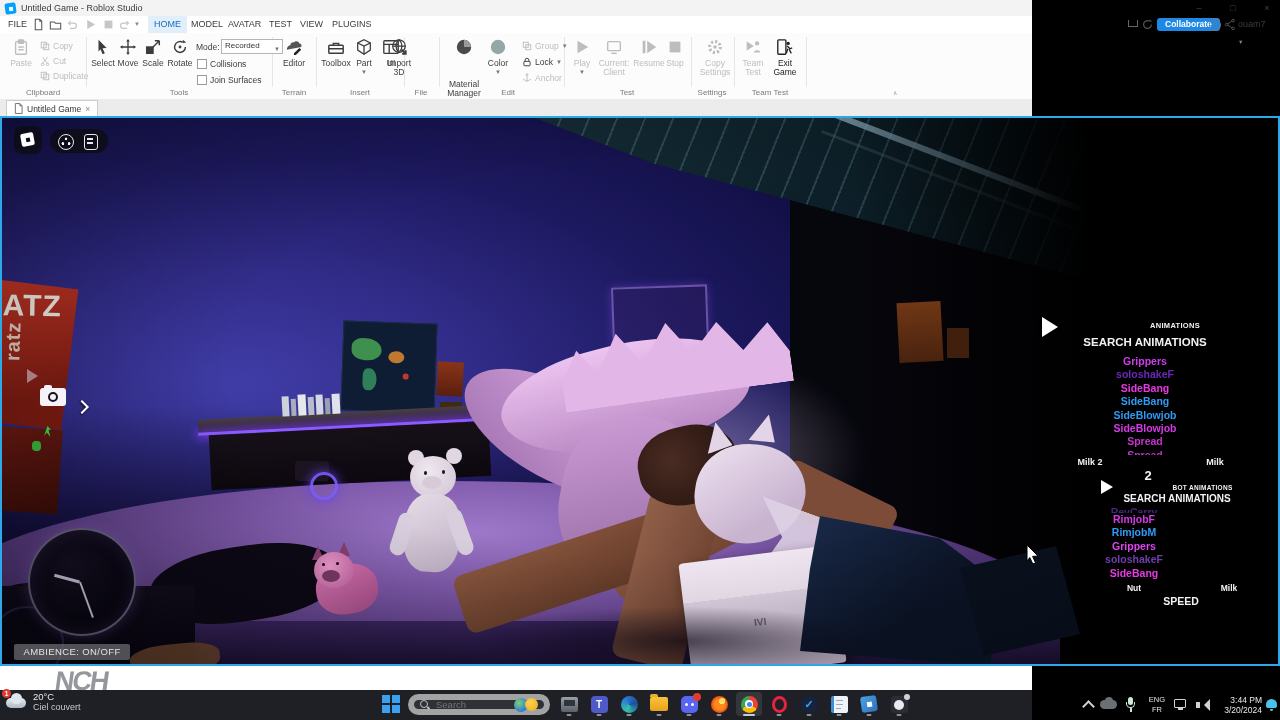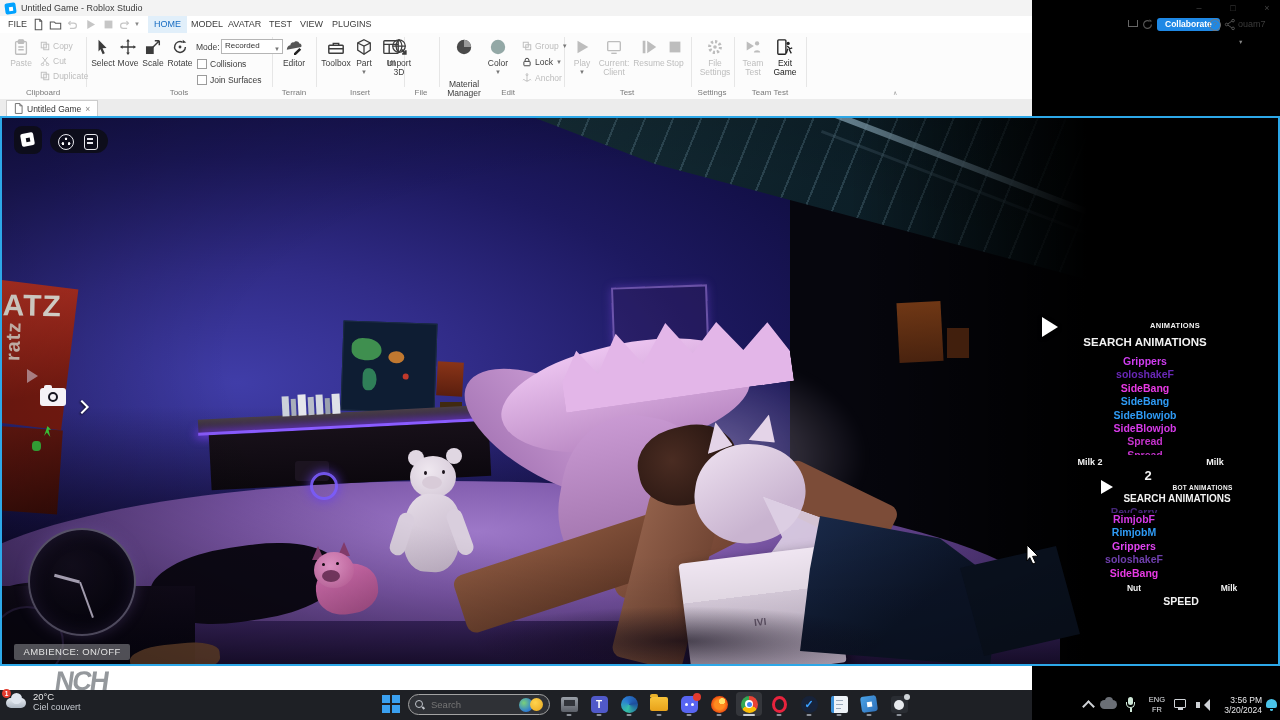--- a/index.html
+++ b/index.html
@@ -317,21 +317,21 @@
         </svg>
       <span>Stop</span>
     </div>
     <div class="rlabel" style="left:597px;width:60px;">Test</div>
 
     <div class="rbtn dis" style="left:698px;top:5px;width:34px;">
       <svg width="18" height="18" viewBox="0 0 20 20">
           <circle cx="10" cy="10" r="6" fill="none" stroke="currentColor" stroke-width="3.4" stroke-dasharray="2.4 2.2"></circle>
           <circle cx="10" cy="10" r="2" fill="currentColor"></circle>
         </svg>
-      <span>File Settings</span>
+      <span>Copy Settings</span>
     </div>
     <div class="rlabel" style="left:687px;width:50px;">Settings</div>
 
     <div class="rbtn dis" style="left:738px;top:5px;width:30px;">
       <svg width="18" height="18" viewBox="0 0 20 20">
           <path d="M3 4l8 5-8 5z" fill="currentColor"></path>
           <circle cx="14.5" cy="6" r="2.4" fill="currentColor"></circle>
           <path d="M11 16c0-3.2 7-3.2 7 0z" fill="currentColor"></path>
         </svg>
       <span>Team Test</span>
@@ -532,21 +532,21 @@
     </div>
 
     <div class="tapp" style="left:378px;">
       <div style="display:grid;grid-template-columns:8px 8px;grid-template-rows:8px 8px;gap:1.5px;">
         <div style="background:#3aa0f0;"></div>
           <div style="background:#3aa0f0;"></div>
         <div style="background:#3aa0f0;"></div>
           <div style="background:#3aa0f0;"></div>
       </div>
     </div>
-    <div class="f" style="left:408px;top:4px;width:142px;height:21px;background:#2f3136;border:1px solid #a3a3a3;border-radius:11px;display:flex;align-items:center;padding:0 6px;box-sizing:border-box;gap:5px;">
+    <div class="f" style="left:408px;top:4px;width:142px;height:21px;background:#2f3136;border:6px solid #a3a3a3;border-radius:11px;display:flex;align-items:center;padding:0 6px;box-sizing:border-box;gap:5px;">
       <div style="position:relative;width:9px;height:9px;">
         <div style="position:absolute;left:0;top:0;width:6px;height:6px;border:1.5px solid #c0c4ca;border-radius:50%;"></div>
         <div style="position:absolute;left:6.5px;top:6.5px;width:3px;height:1.5px;background:#c0c4ca;transform:rotate(45deg);"></div>
       </div>
       <input style="flex: 1 1 0%; background: transparent; border: none; outline: none; color: rgb(184, 188, 194); font-size: 9.5px; font-family: &quot;Liberation Sans&quot;, sans-serif; width: 60px;" placeholder="Search">
       <div style="width:14px;height:14px;border-radius:50%;background:radial-gradient(circle at 35% 35%,#7ad17a,#2e7bd4 70%);margin-right:-8px;"></div>
       <div style="width:13px;height:13px;border-radius:50%;background:radial-gradient(circle at 40% 35%,#ffd34d,#e8a820);"></div>
     </div>
 
     <div class="tapp" style="left:556px;">
@@ -644,21 +644,21 @@
       </div>
     </div>
     <div class="trayico" style="left:1196px;top:9px;">
       <div style="position:relative;width:14px;height:12px;">
         <div style="position:absolute;left:0;top:3px;width:4px;height:6px;background:#cfd2d6;"></div>
         <div style="position:absolute;left:2px;top:0;width:0;height:0;border:6px solid transparent;border-right:6px solid #cfd2d6;"></div>
         <div style="position:absolute;left:10px;top:2px;width:3px;height:8px;border-right:1.5px solid #cfd2d6;border-radius:0 50% 50% 0;"></div>
       </div>
     </div>
     <div class="f" style="left:1212px;top:5px;width:50px;text-align:right;line-height:10px;color:#e8e8ea;font-size:8.5px;">
-      <div>3:56 PM</div>
+      <div>3:44 PM</div>
       <div>3/20/2024</div>
     </div>
     <div class="trayico" style="left:1266px;top:9px;">
       <div style="position:relative;width:11px;height:12px;">
         <div style="position:absolute;left:0;top:0;width:11px;height:9px;background:#4ac3e8;border-radius:5.5px 5.5px 2px 2px;"></div>
         <div style="position:absolute;left:4px;top:9.5px;width:3px;height:2px;background:#4ac3e8;border-radius:0 0 2px 2px;"></div>
       </div>
     </div>
   </div>
 </div>

